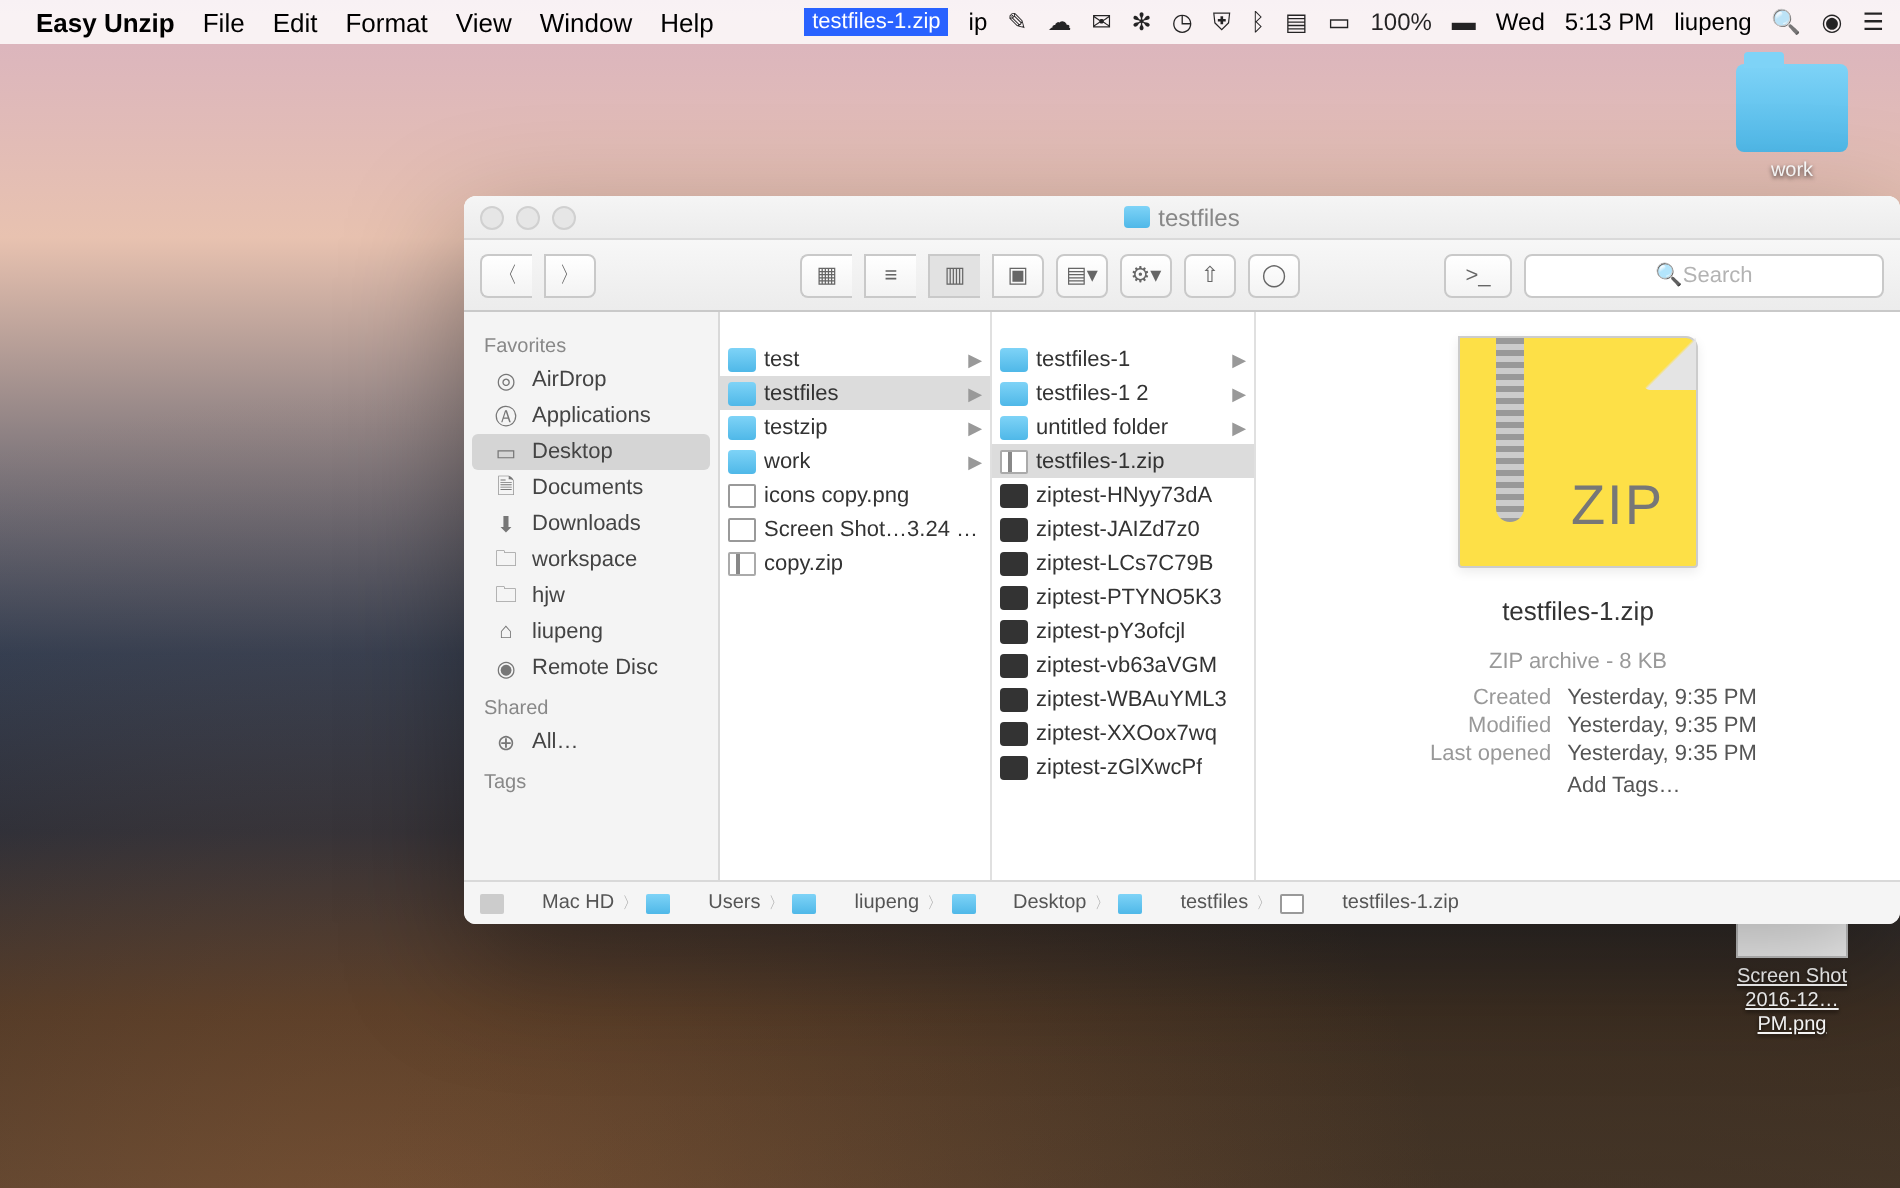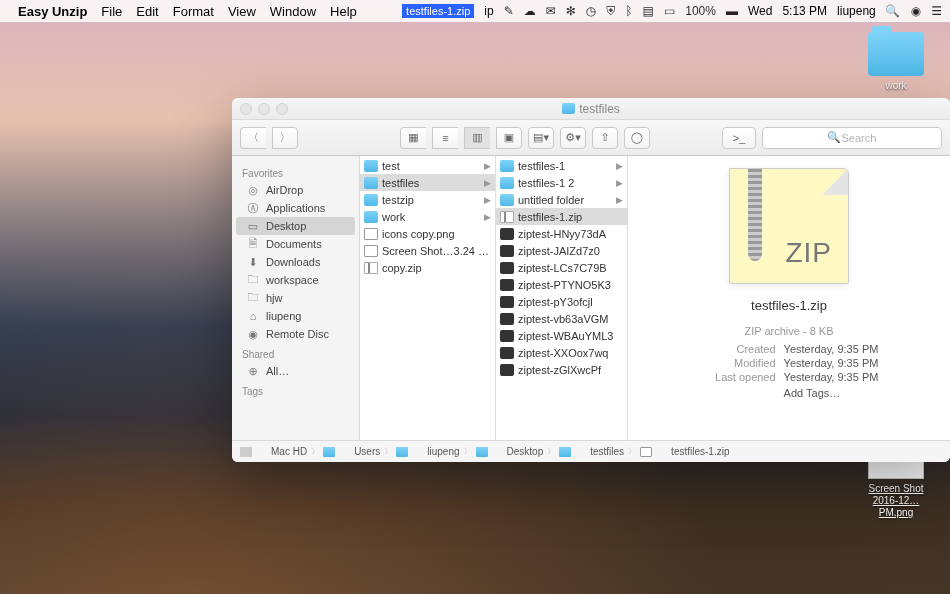--- a/index.html
+++ b/index.html
@@ -35,35 +35,35 @@
 .search { margin-left:auto; height:22px; width:180px; border:1px solid #c9c9c9; border-radius:4px; background:#fff; display:flex; align-items:center; justify-content:center; font-size:11px; color:#b3b3b3; }
 
 .body { flex:1; display:flex; overflow:hidden; }
 .sidebar { width:128px; background:#f4f4f4; border-right:1px solid #d9d9d9; padding:6px 0; font-size:11px; overflow-y:auto; }
 .sb-head { color:#888; font-size:10px; padding:6px 10px 2px; }
 .sb-item { display:flex; align-items:center; padding:2px 10px 2px 14px; color:#444; gap:6px; height:18px; }
 .sb-item.sel { background:#d5d5d5; border-radius:3px; margin:0 4px; padding-left:10px; }
 .sb-item .ic { width:14px; text-align:center; color:#777; font-size:11px; }
 
 .columns { flex:1; display:flex; overflow:hidden; }
-.col { width:136px; border-right:1px solid #e0e0e0; overflow-y:auto; font-size:11px; padding-top:1px; }
+.col { width:136px; border-right:1px solid #e0e0e0; overflow-y:auto; font-size:11px; padding-top:15px; }
 .col.wide { width:132px; }
 .row { display:flex; align-items:center; height:17px; padding:0 4px; color:#333; position:relative; }
 .row.sel { background:#dcdcdc; }
 .row .ic { width:14px; height:12px; margin-right:4px; flex-shrink:0; }
 .row .ic.folder { background:linear-gradient(180deg,#7ed3f7,#4fb8e8); border-radius:2px; }
 .row .ic.doc { background:#fff; border:1px solid #999; border-radius:1px; }
 .row .ic.zip { background:#fff; border:1px solid #aaa; border-radius:1px; position:relative; }
 .row .ic.zip:after{content:"";position:absolute;left:3px;top:0;width:2px;height:100%;background:#888;}
 .row .ic.exec { background:#333; border-radius:2px; }
 .row .arr { margin-left:auto; color:#999; font-size:9px; }
 .row .nm { white-space:nowrap; overflow:hidden; text-overflow:ellipsis; }
 
 .preview { flex:1; display:flex; flex-direction:column; align-items:center; padding:12px 10px 0; font-size:11px; color:#555; }
-.preview .bigzip { width:120px; height:116px; background:#fef9c3; border:1px solid #ccc; border-radius:0 6px 2px 2px; position:relative; margin-bottom:14px; box-shadow:0 2px 6px rgba(0,0,0,.08); }
+.preview .bigzip { width:120px; height:116px; background:#fde047; border:1px solid #ccc; border-radius:0 6px 2px 2px; position:relative; margin-bottom:14px; box-shadow:0 2px 6px rgba(0,0,0,.08); }
 .preview .bigzip:before { content:""; position:absolute; right:0; top:0; width:26px; height:26px; background:linear-gradient(135deg,transparent 48%,#e4e4e4 52%); border-bottom-left-radius:3px;}
 .preview .bigzip .zipper { position:absolute; left:18px; top:0; width:14px; height:92px; background:repeating-linear-gradient(180deg,#999 0 3px,#ccc 3px 6px); border-radius:0 0 7px 7px;}
 .preview .bigzip .zlabel { position:absolute; bottom:14px; right:16px; font-size:28px; font-weight:400; color:#777; letter-spacing:1px; }
 .preview .fname { font-size:13px; color:#333; margin-bottom:12px; }
 .preview .meta { font-size:11px; color:#999; margin-bottom:6px; }
 .preview .kv { display:grid; grid-template-columns:76px auto; gap:2px 8px; font-size:11px; }
 .preview .kv .k { text-align:right; color:#999; }
 .preview .kv .v { color:#555; }
 .preview .addtags { color:#2a6cd6; margin-top:2px; }
 

